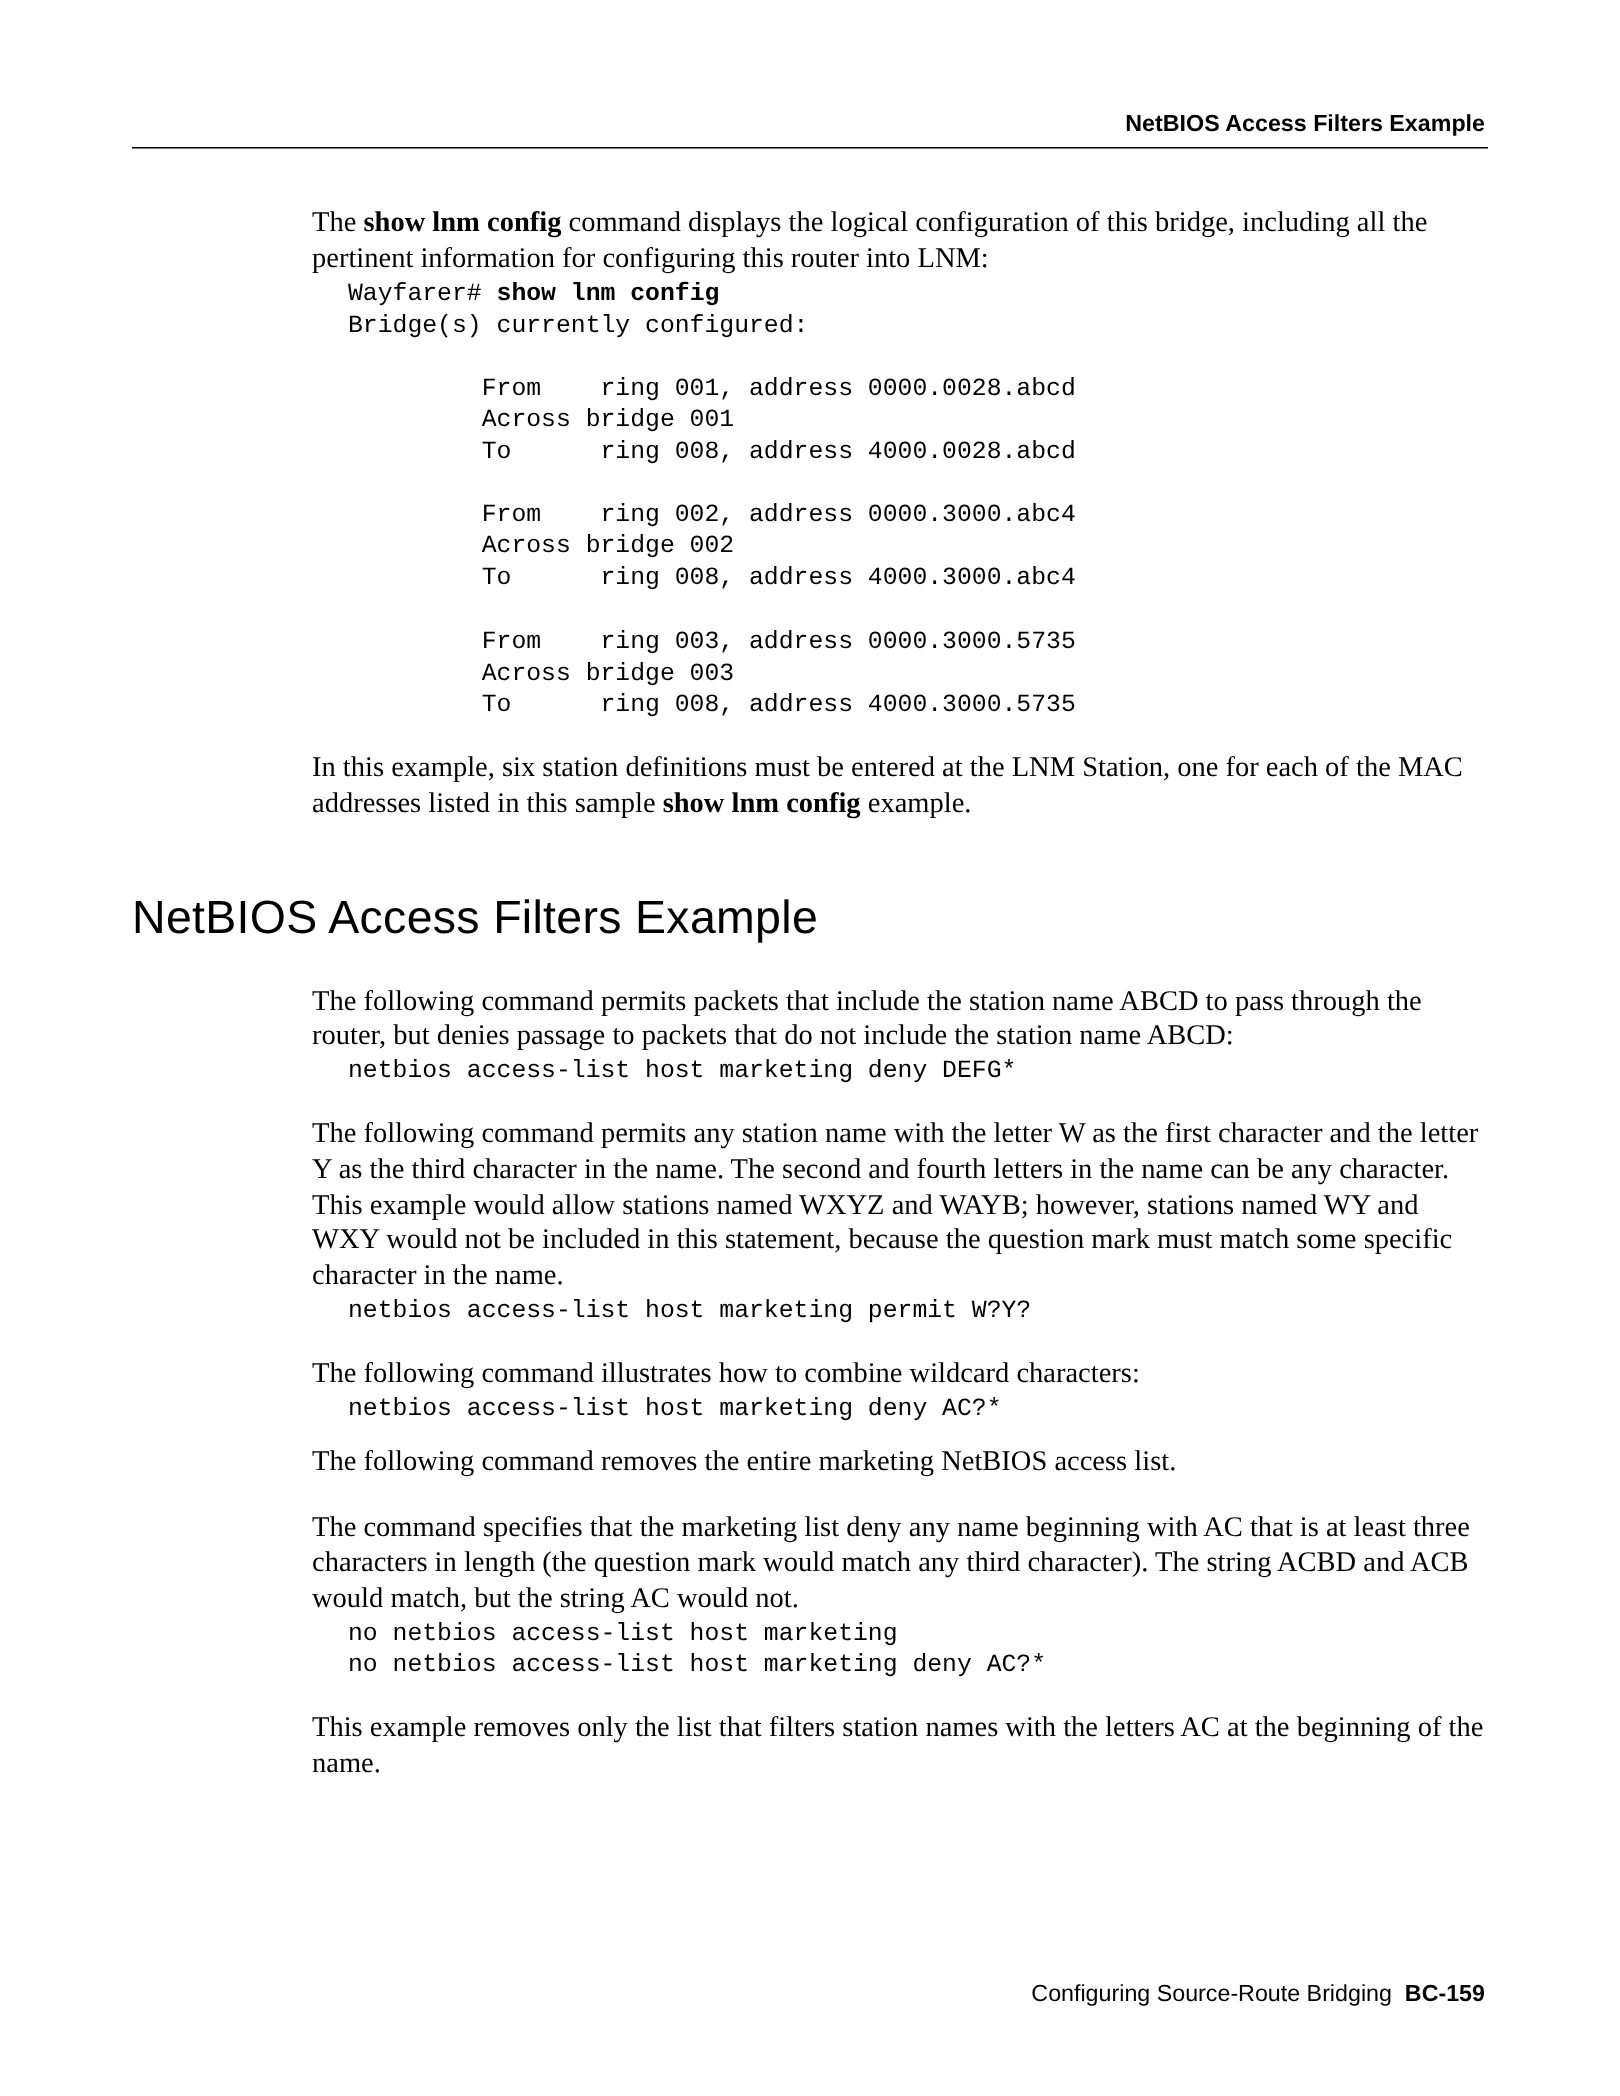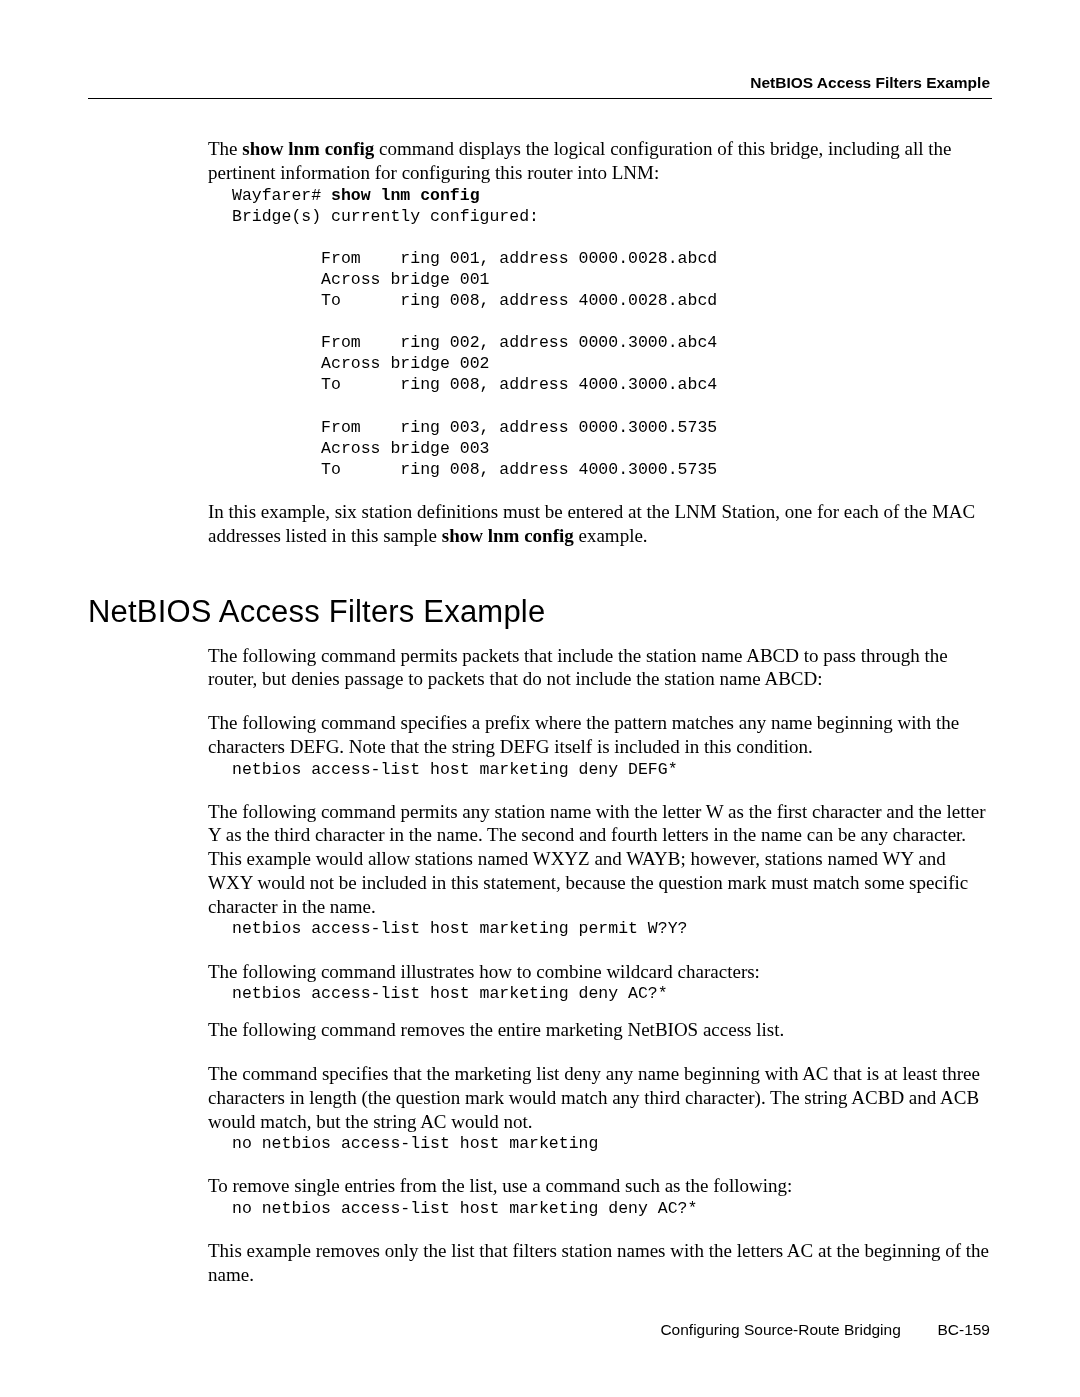--- a/index.html
+++ b/index.html
@@ -55,21 +55,21 @@
     margin-left: -120px; 
     letter-spacing: 0.2px;
   }
   .footer {
     position: absolute;
     bottom: 58px;
     right: 90px;
     font-family: Helvetica, Arial, sans-serif;
     font-size: 15.5px;
   }
-  .footer .pg { font-weight: normal; margin-left: 28px; }
+  .footer .pg { font-weight: bold; }
   b { font-weight: bold; }
 </style>
 </head>
 <body>
 
 <div class="page">
 
   <div class="running-head">NetBIOS Access Filters Example</div>
   <hr class="rule">
 
@@ -93,37 +93,35 @@
          From    ring 003, address 0000.3000.5735
          Across bridge 003
          To      ring 008, address 4000.3000.5735</span></div>
 
     <p class="para">
       <span>In this example, six station definitions must be entered at the LNM Station, one for each of the MAC addresses listed in this sample </span><b>show lnm config</b><span> example.</span>
     </p>
 
     <h2 class="section">NetBIOS Access Filters Example</h2>
 
-    <p class="para" style="margin-top:14px">The following command permits packets that include the station name ABCD to pass through the router, but denies passage to packets that do not include the station name ABCD:</p>
+    <p class="para" style="margin-top:26px">The following command permits packets that include the station name ABCD to pass through the router, but denies passage to packets that do not include the station name ABCD:</p>
 
-    <p class="para">The following command specifies a prefix where the pattern matches any name beginning with the characters DEFG. Note that the string DEFG itself is included in this condition.</p>
     <div class="mono">netbios access-list host marketing deny DEFG*</div>
 
     <p class="para">The following command permits any station name with the letter W as the first character and the letter Y as the third character in the name. The second and fourth letters in the name can be any character. This example would allow stations named WXYZ and WAYB; however, stations named WY and WXY would not be included in this statement, because the question mark must match some specific character in the name.</p>
     <div class="mono">netbios access-list host marketing permit W?Y?</div>
 
     <p class="para">The following command illustrates how to combine wildcard characters:</p>
     <div class="mono">netbios access-list host marketing deny AC?*</div>
 
     <p class="para" style="margin-top:14px">The following command removes the entire marketing NetBIOS access list.</p>
 
     <p class="para">The command specifies that the marketing list deny any name beginning with AC that is at least three characters in length (the question mark would match any third character). The string ACBD and ACB would match, but the string AC would not.</p>
     <div class="mono">no netbios access-list host marketing</div>
 
-    <p class="para">To remove single entries from the list, use a command such as the following:</p>
     <div class="mono">no netbios access-list host marketing deny AC?*</div>
 
     <p class="para">This example removes only the list that filters station names with the letters AC at the beginning of the name.</p>
 
   </div>
 
   <div class="footer">
     <span>Configuring Source-Route Bridging</span>&nbsp;&nbsp;<span class="pg">BC-159</span>
   </div>
 

